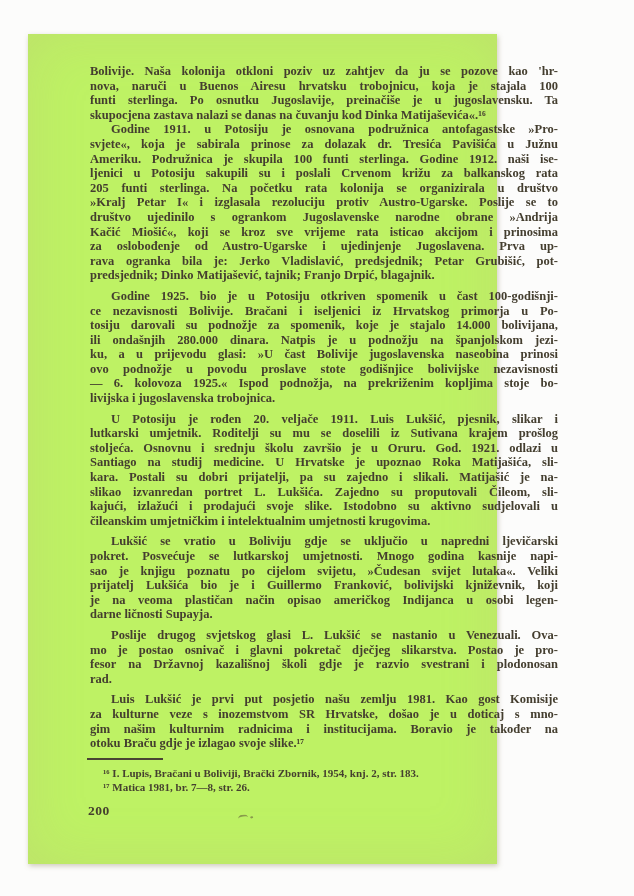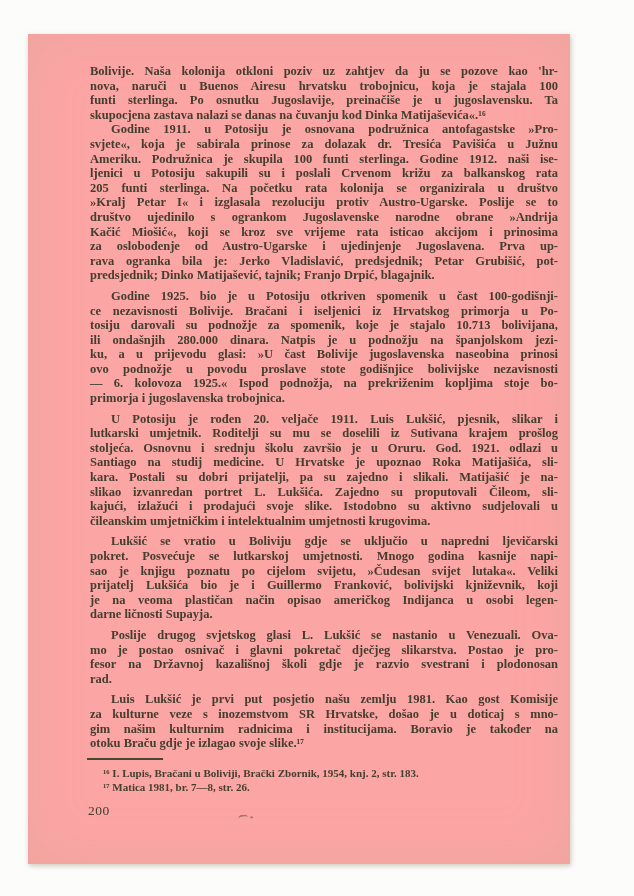--- a/index.html
+++ b/index.html
@@ -14,23 +14,23 @@
   .scan-area {
     position: relative;
     width: 634px;
     height: 896px;
     background: #fcfcfb;
   }
   .paper {
     position: absolute;
     left: 28px;
     top: 34px;
-    width: 542px;
+    width: 469px;
     height: 830px;
-    background: #fca5a5;
+    background: #bef264;
     box-shadow:
       1px 2px 5px rgba(150,140,110,0.45),
       inset 0 0 55px rgba(185,170,130,0.22);
   }
   .text-block {
     position: absolute;
     left: 62px;
     top: 30px;
     width: 468px;
     color: #443e2f;
@@ -68,21 +68,21 @@
     line-height: 13.5px;
     font-weight: bold;
   }
   .fn { padding-left: 13px; text-align: left; }
   .page-number {
     position: absolute;
     left: 60px;
     top: 769px;
     color: #45402f;
     font-size: 13.5px;
-    font-weight: normal;
+    font-weight: bold;
     letter-spacing: 0.5px;
   }
   .smudge {
     position: absolute;
     left: 210px;
     top: 778px;
     width: 18px;
     height: 9px;
     transform: rotate(-8deg);
     opacity: 0.55;
@@ -127,26 +127,26 @@
         <div class="ln">društvo ujedinilo s ogrankom Jugoslavenske narodne obrane »Andrija</div>
         <div class="ln">Kačić Miošić«, koji se kroz sve vrijeme rata isticao akcijom i prinosima</div>
         <div class="ln">za oslobođenje od Austro-Ugarske i ujedinjenje Jugoslavena. Prva up-</div>
         <div class="ln">rava ogranka bila je: Jerko Vladislavić, predsjednik; Petar Grubišić, pot-</div>
         <div class="ln last">predsjednik; Dinko Matijašević, tajnik; Franjo Drpić, blagajnik.</div>
       </div>
 
       <div class="para gap-small">
         <div class="ln ind">Godine 1925. bio je u Potosiju otkriven spomenik u čast 100-godišnji-</div>
         <div class="ln">ce nezavisnosti Bolivije. Bračani i iseljenici iz Hrvatskog primorja u Po-</div>
-        <div class="ln">tosiju darovali su podnožje za spomenik, koje je stajalo 10.713 bolivijana,</div>
+        <div class="ln">tosiju darovali su podnožje za spomenik, koje je stajalo 14.000 bolivijana,</div>
         <div class="ln">ili ondašnjih 280.000 dinara. Natpis je u podnožju na španjolskom jezi-</div>
         <div class="ln">ku, a u prijevodu glasi: »U čast Bolivije jugoslavenska naseobina prinosi</div>
         <div class="ln">ovo podnožje u povodu proslave stote godišnjice bolivijske nezavisnosti</div>
         <div class="ln">— 6. kolovoza 1925.« Ispod podnožja, na prekriženim kopljima stoje bo-</div>
-        <div class="ln last">primorja i jugoslavenska trobojnica.</div>
+        <div class="ln last">livijska i jugoslavenska trobojnica.</div>
       </div>
 
       <div class="para gap-small">
         <div class="ln ind">U Potosiju je rođen 20. veljače 1911. Luis Lukšić, pjesnik, slikar i</div>
         <div class="ln">lutkarski umjetnik. Roditelji su mu se doselili iz Sutivana krajem prošlog</div>
         <div class="ln">stoljeća. Osnovnu i srednju školu završio je u Oruru. God. 1921. odlazi u</div>
         <div class="ln">Santiago na studij medicine. U Hrvatske je upoznao Roka Matijašića, sli-</div>
         <div class="ln">kara. Postali su dobri prijatelji, pa su zajedno i slikali. Matijašić je na-</div>
         <div class="ln">slikao izvanredan portret L. Lukšića. Zajedno su proputovali Čileom, sli-</div>
         <div class="ln">kajući, izlažući i prodajući svoje slike. Istodobno su aktivno sudjelovali u</div>

